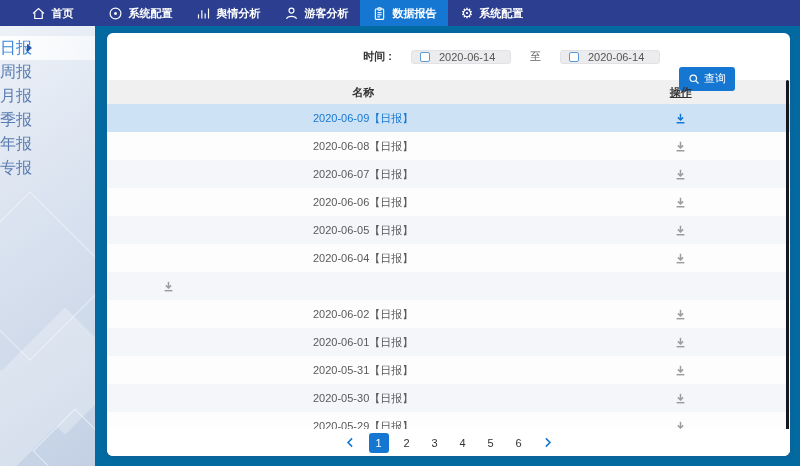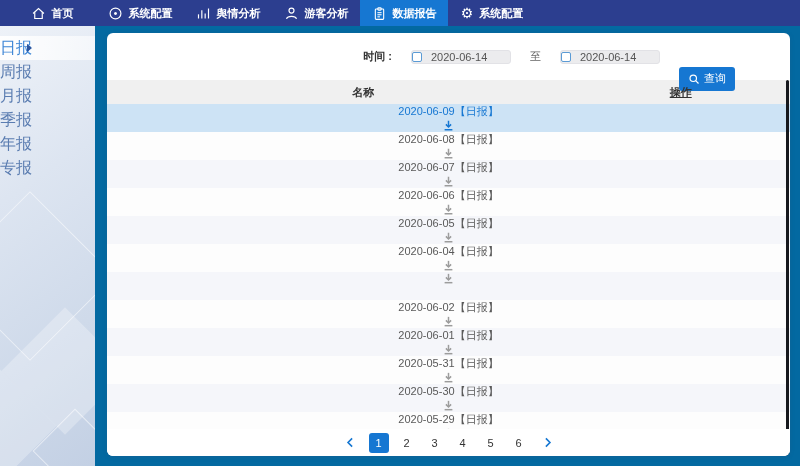--- a/index.html
+++ b/index.html
@@ -27,32 +27,32 @@
 
   
   .main { position:absolute; top:26px; left:95px; width:705px; height:440px; }
   .card { position:absolute; left:12px; top:7px; right:10px; bottom:10px; background:#fff; border-radius:6px;
     box-shadow:0 1px 4px rgba(60,80,120,.25); overflow:hidden; }
 
   
   .filterbar { height:47px; display:flex; align-items:center; justify-content:flex-end; gap:19px; padding-right:55px;border-radius:8px; }
   .flabel { color:#333; font-weight:bold; }
   .dateinput { width:100px; height:14px; background:#ececee; border:1px solid #e2e2e6; border-radius:3px;
-    display:flex; align-items:center; gap:9px; color:#555; cursor:pointer; }
+    display:flex; align-items:center; gap:9px; padding-left:8px; color:#555; cursor:pointer; }
   .dicon { width:10px; height:10px; border:1.5px solid #5b9bd5; border-radius:2px; background:#fff; flex:0 0 auto; }
   .to { color:#666; }
   .qbtn { width:56px; height:24px; background:#1677d2; border:none; border-radius:3px; color:#fff; font-size:11px;
     display:flex; align-items:center; justify-content:center; gap:4px; cursor:pointer; font-family:inherit;margin-top:44px; }
 
   
   .thead { height:24px; background:#f0f0f0; display:flex; align-items:center; font-weight:bold; color:#333; }
   .col-name { width:75%; text-align:center; }
   .col-action { width:18%; text-align:center;text-decoration:underline; }
   .tbody { height:325px; overflow:hidden; }
-  .row { height:28px; display:flex; align-items:center; background:#fdfdfd; cursor:pointer;flex-direction:column; }
+  .row { height:28px; display:flex; align-items:center; background:#fdfdfd; cursor:pointer; }
   .row:nth-child(odd) { background:#f5f6fa; }
   .row.hl { background:#cde3f5; }
   .cell-name { width:75%; text-align:center; color:#595959; }
   .row.hl .cell-name { color:#1677d2; }
   .cell-action { width:18%; display:flex; justify-content:center; }
   .dl { display:flex; cursor:pointer; }
   .dl svg { stroke:#9c9c9c; }
   .row.hl .dl svg { stroke:#1677d2; }
 
   

